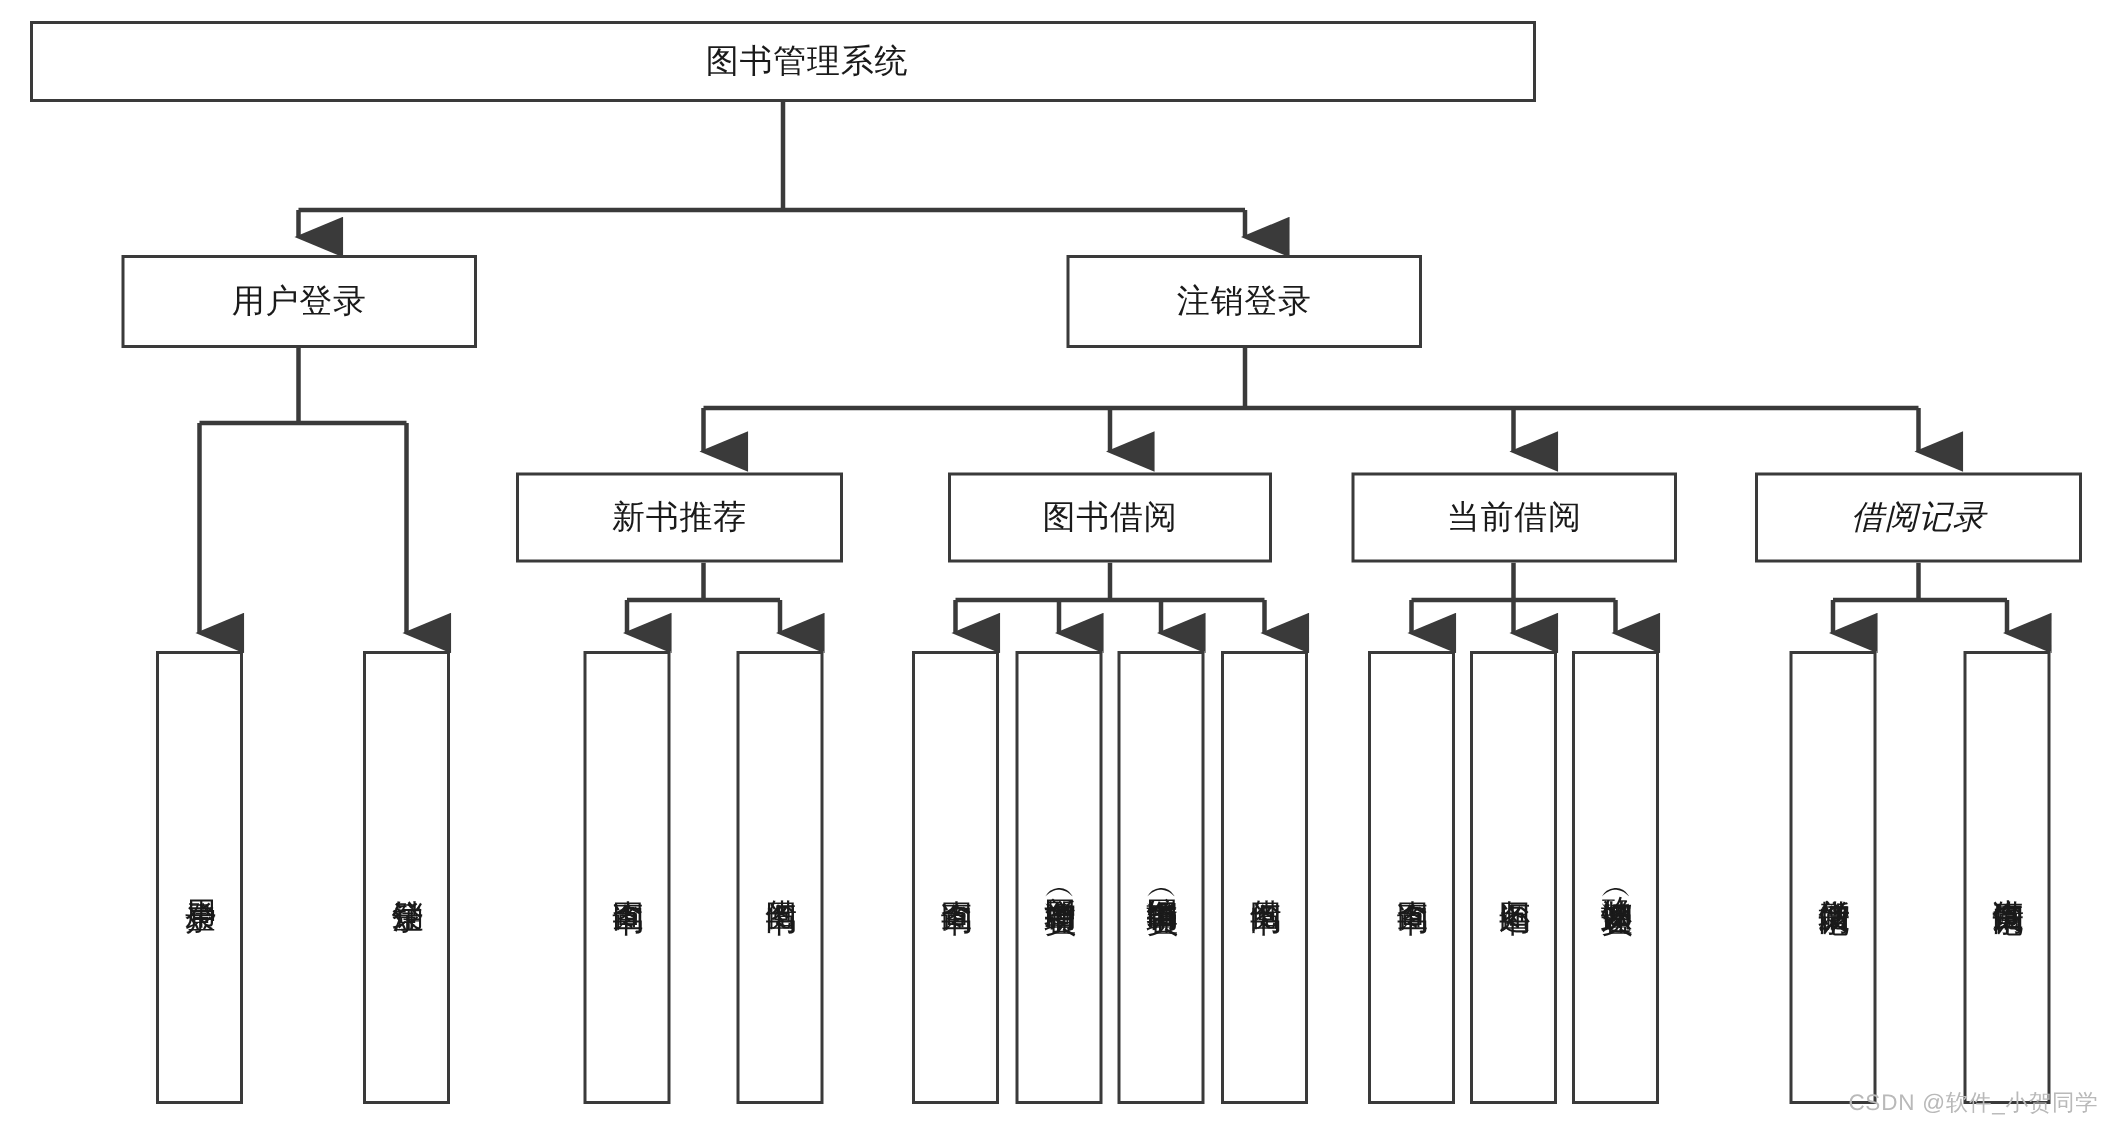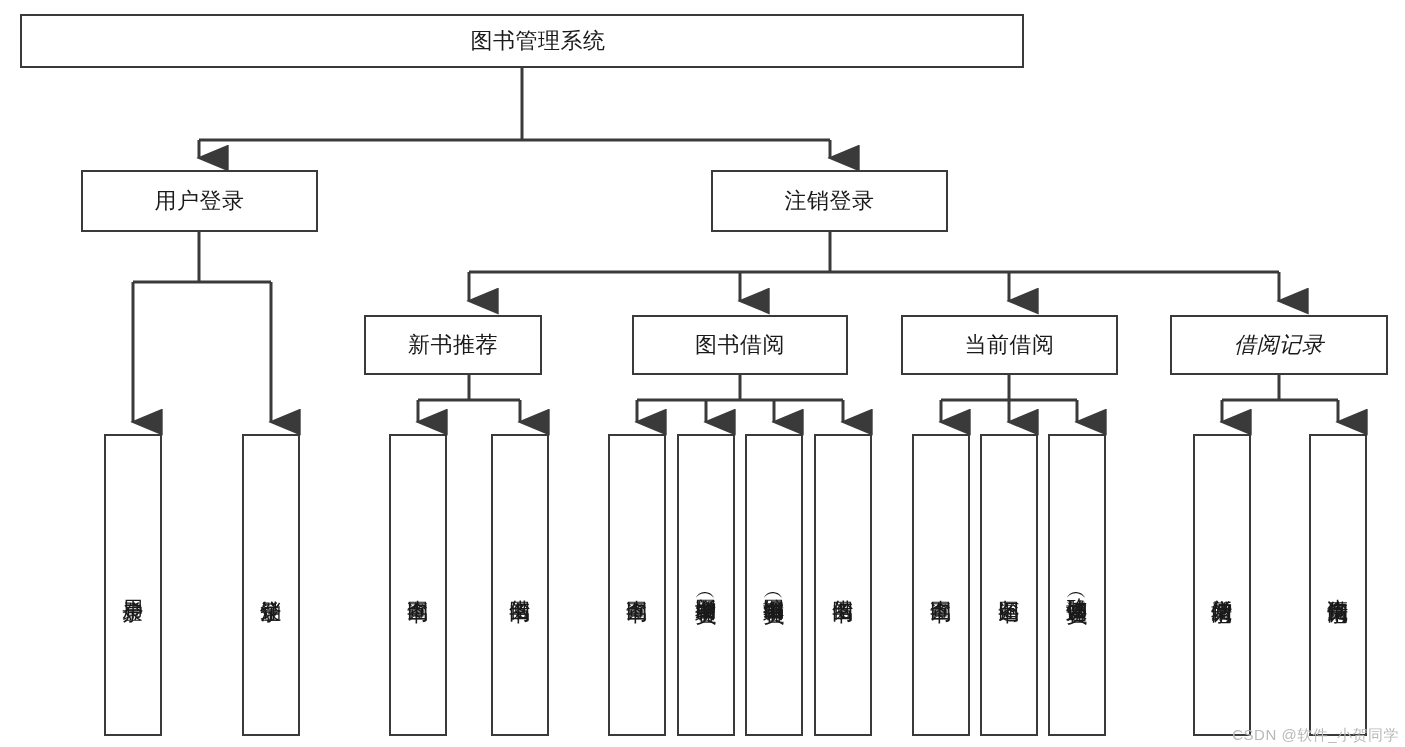--- a/index.html
+++ b/index.html
@@ -129,21 +129,21 @@
     <span>图书管理系统</span>
   </div>
 
   <div class="node node-h" style="left:81px; top:170px; width:237px; height:62px;">
     <span>用户登录</span>
   </div>
   <div class="node node-h" style="left:711px; top:170px; width:237px; height:62px;">
     <span>注销登录</span>
   </div>
 
-  <div class="node node-h" style="left:364px; top:315px; width:178px; height:60px;">
+  <div class="node node-h" style="left:344px; top:315px; width:218px; height:60px;">
     <span>新书推荐</span>
   </div>
   <div class="node node-h" style="left:901px; top:315px; width:217px; height:60px;">
     <span>当前借阅</span>
   </div>
   <div class="node node-h" style="left:632px; top:315px; width:216px; height:60px;">
     <span>图书借阅</span>
   </div>
   <div class="node node-h" style="left:1170px; top:315px; width:218px; height:60px;font-style:italic;">
     <span>借阅记录</span>

